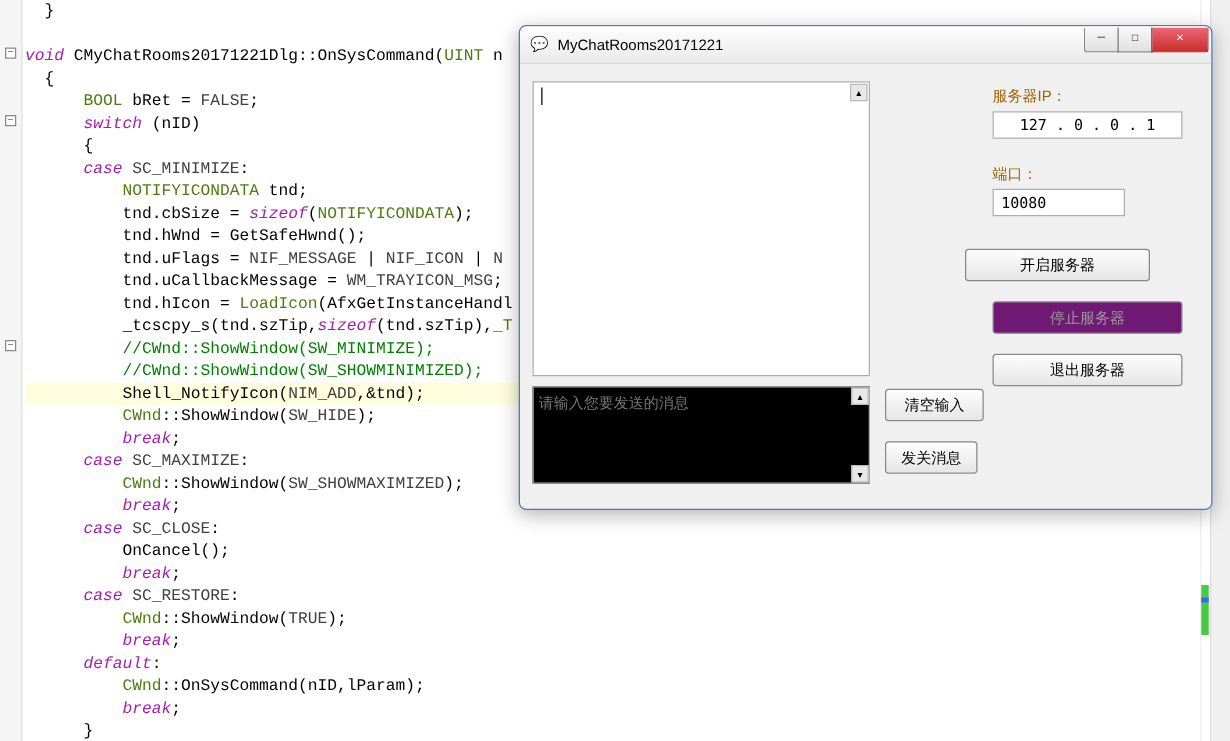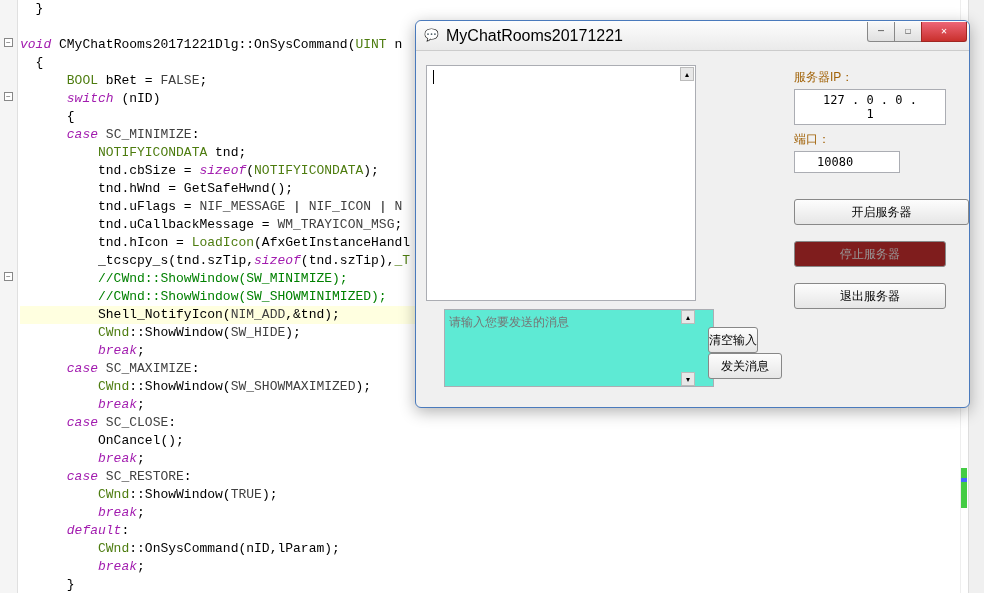--- a/index.html
+++ b/index.html
@@ -71,21 +71,21 @@
   border-bottom: 1px solid #ccc;
   border-radius: 6px 6px 0 0;
   display: flex; align-items: center;
   padding-left: 8px;
 }
 .titlebar .icon {
   width: 16px; height: 16px; margin-right: 6px;
   display: flex; align-items: center; justify-content: center;
   font-size: 12px;
 }
-.titlebar .title { font-family: "Microsoft YaHei","Segoe UI",sans-serif; font-size: 16px; color: #000; flex: 1; }
+.titlebar .title { font-family: "Microsoft YaHei","Segoe UI",sans-serif; font-size: 12px; color: #000; flex: 1; }
 .winbtns { display: flex; height: 20px; margin-right: 2px; margin-top: -8px; }
 .winbtn {
   width: 28px; height: 20px;
   border: 1px solid #888; border-top: none;
   background: linear-gradient(#f8f8f8,#e0e0e0);
   margin-left: -1px;
   display: flex; align-items: center; justify-content: center;
   font-size: 10px; color: #333;
   cursor: pointer;
 }
@@ -115,45 +115,45 @@
   margin-left: 2px;
 }
 .chatlog .scroll-up {
   position: absolute; right: 1px; top: 1px;
   width: 14px; height: 14px;
   background: #e8e8e8; border: 1px solid #bbb;
   font-size: 8px; display: flex; align-items: center; justify-content: center;
 }
 .input-area {
   position: absolute;
-  left: 28px; top: 258px;
+  left: 10px; top: 258px;
   width: 270px; height: 78px;
-  background: #5eead4; border: 1px solid #abadb3;
+  background: #000000; border: 1px solid #abadb3;
   padding: 4px; color: #777;
   resize: none; font-family: inherit; font-size: 12px;
 }
 .input-scroll-up, .input-scroll-dn {
   position: absolute; width: 14px; height: 14px;
   background: #e8e8e8; border: 1px solid #bbb;
   font-size: 8px; display: flex; align-items: center; justify-content: center;
 }
 .btn {
   position: absolute;
   height: 26px;
   background: linear-gradient(#fdfdfd,#e6e6e6);
   border: 1px solid #888; border-radius: 3px;
   font-family: "Microsoft YaHei","SimSun",sans-serif; font-size: 12px;
   cursor: pointer;
 }
-.btn:disabled { color: #999; background: #7f1d1d; }
+.btn:disabled { color: #999; background: #701a75; }
 .lbl { position: absolute; font-size: 12px; color: #a16207; }
 .ip-box, .port-box {
   position: absolute;
   background: #fff; border: 1px solid #abadb3;
-  font-size: 12px; padding: 3px 22px;
+  font-size: 12px; padding: 3px 6px;
   font-family: Consolas, monospace;
 }
 </style>
 </head>
 <body>
 
 <div class="code-area">
   <div class="gutter">
     <div class="fold" style="top:38px">−</div>
     <div class="fold" style="top:92px">−</div>
@@ -178,26 +178,26 @@
   </div>
   <div class="dialog-body">
     <div class="chatlog">
       <div class="cursor-line"></div>
       <div class="scroll-up">▴</div>
     </div>
     <textarea class="input-area" placeholder="请输入您要发送的消息" style=""></textarea>
     <div class="input-scroll-up" style="left:265px;top:259px">▴</div>
     <div class="input-scroll-dn" style="left:265px;top:321px">▾</div>
 
-    <button class="btn" style="left:292px;top:276px;width:50px">清空输入</button>
+    <button class="btn" style="left:292px;top:260px;width:79px">清空输入</button>
     <button class="btn" style="left:292px;top:302px;width:74px">发关消息</button>
 
     <div class="lbl" style="left:378px;top:18px">服务器IP：</div>
     <div class="ip-box" style="left:378px;top:38px;width:152px;text-align:center">127 .  0  .  0  .  1</div>
 
     <div class="lbl" style="left:378px;top:80px">端口：</div>
     <div class="port-box" style="left:378px;top:100px;width:106px">10080</div>
 
-    <button class="btn" style="left:378px;top:148px;width:175px">开启服务器</button>
+    <button class="btn" style="left:356px;top:148px;width:148px">开启服务器</button>
     <button class="btn" style="left:378px;top:190px;width:152px" disabled="">停止服务器</button>
     <button class="btn" style="left:378px;top:232px;width:152px">退出服务器</button>
   </div>
 </div>
 
 </body></html>

